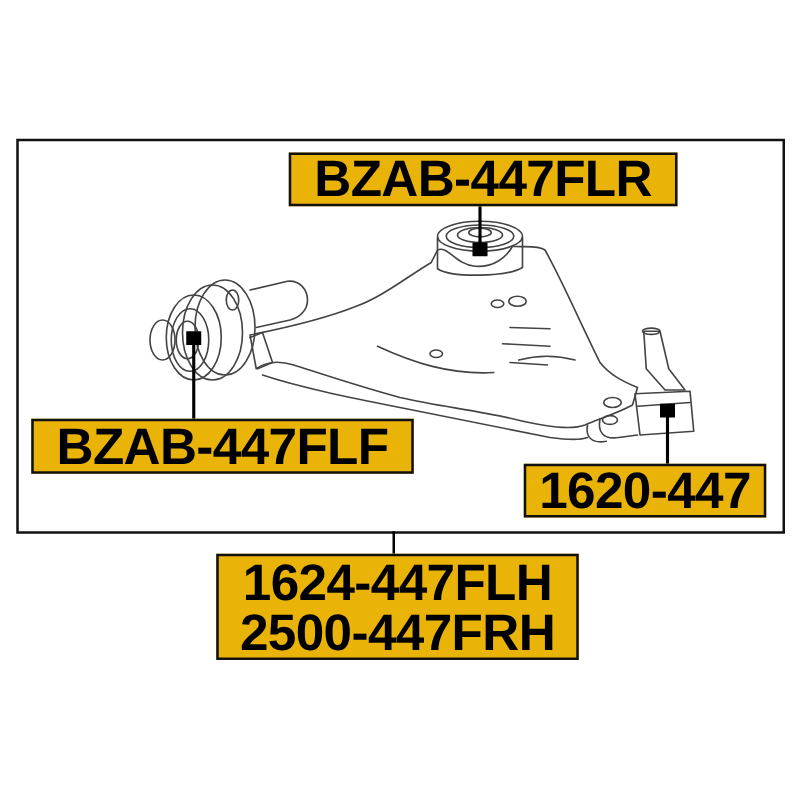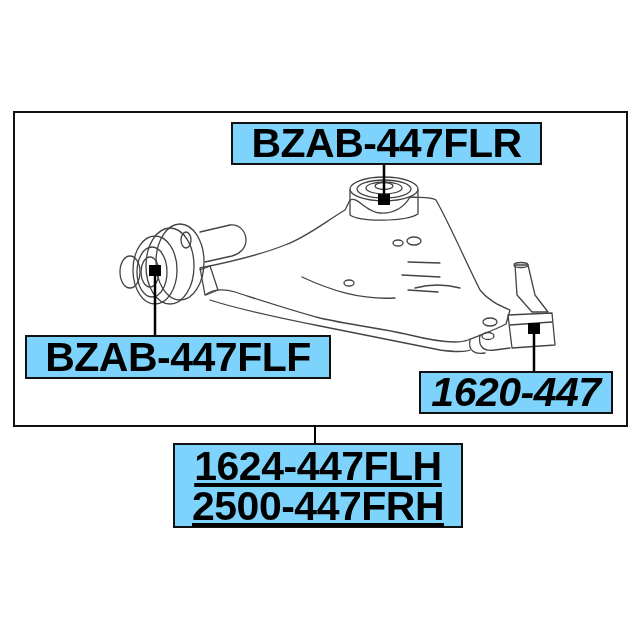--- a/index.html
+++ b/index.html
@@ -1,24 +1,24 @@
 <!DOCTYPE html>
 <html><head>
 <meta charset="utf-8">
 <style>
   html, body { margin: 0; padding: 0; background: #ffffff; }
   body { width: 640px; height: 640px; position: relative; overflow: hidden; font-family: "Liberation Sans", sans-serif; }
   .frame { position: absolute; left: 13px; top: 111px; width: 611px; height: 312px; border: 2px solid #111111; box-sizing: content-box; }
-  .label-box { position: absolute; background: #7dd3fc; border: 2px solid #111111; box-sizing: border-box;
+  .label-box { position: absolute; background: #eab308; border: 2px solid #111111; box-sizing: border-box;
     font-family: "Liberation Sans", sans-serif; font-weight: bold; color: #000000;
     display: flex; align-items: center; justify-content: center; white-space: nowrap; letter-spacing: -0.5px; }
   .lbl-flr { left: 231px; top: 122px; width: 311px; height: 43px; font-size: 41px; }
   .lbl-flf { left: 25px; top: 335px; width: 306px; height: 44px; font-size: 41px; }
-  .lbl-1620 { left: 419px; top: 371px; width: 194px; height: 43px; font-size: 41px; font-style: italic; }
-  .lbl-arm { left: 173px; top: 443px; width: 290px; height: 85px; font-size: 41px; flex-direction: column; line-height: 40px; text-decoration: underline; }
+  .lbl-1620 { left: 419px; top: 371px; width: 194px; height: 43px; font-size: 41px; }
+  .lbl-arm { left: 173px; top: 443px; width: 290px; height: 85px; font-size: 41px; flex-direction: column; line-height: 40px; }
   .lbl-arm span { display: block; }
   svg.art { position: absolute; left: 0; top: 0; }
 </style>
 </head>
 <body>
 
 <div class="frame"></div>
 
 <svg class="art" width="640" height="640" viewBox="0 0 640 640">
   <g fill="none" stroke="#444" stroke-width="1.3" stroke-linejoin="round" stroke-linecap="round">

